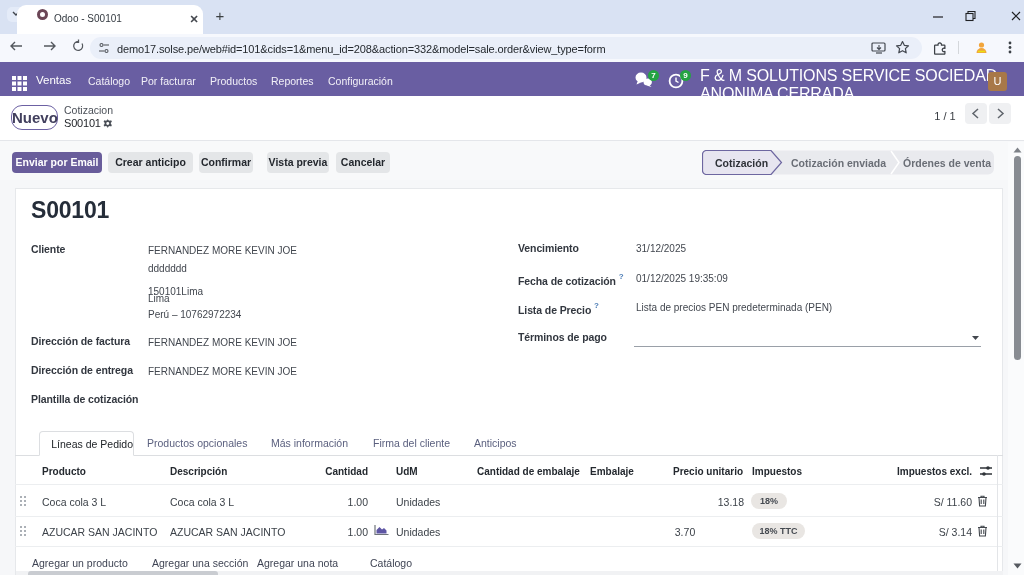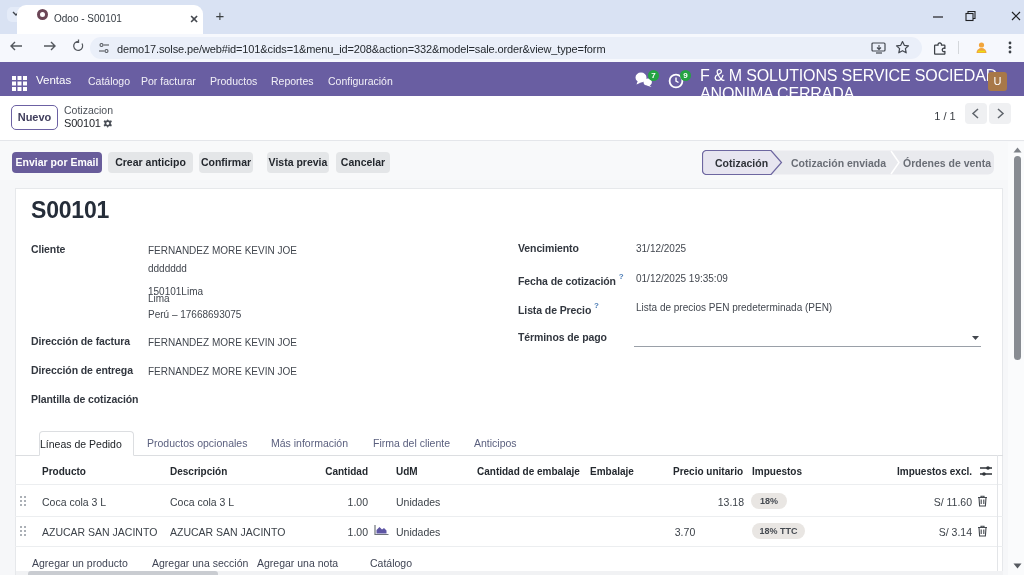--- a/index.html
+++ b/index.html
@@ -21,42 +21,42 @@
 #omnibox { left:90px; top:37px; width:832px; height:22px; background:#eaeff9; border-radius:11px; }
 #urltext { left:117px; top:43px; font-size:11px; color:#24292e; letter-spacing:-0.12px; }
 
 
 #navbar { left:0; top:62px; width:1024px; height:34px; background:#695ea2; color:#fff; }
 #brand { left:36px; top:74px; font-size:11.5px; font-weight:500; color:#fff; }
 .navitem { top:75px; font-size:10.5px; color:#f2f0f7; }
 
 
 #crumbrow { left:0; top:96px; width:1024px; height:45px; background:#fff; border-bottom:1px solid #e4e6ea; }
-#btnnuevo { left:11px; top:105px; width:47px; height:25px; border:1px solid #6c61a3; border-radius:5px; background:#fff; color:#42405e; font-size:11px; font-weight:700; text-align:center; line-height:23px; }
+#btnnuevo { left:11px; top:105px; width:47px; height:25px; border:1px solid #6c61a3; border-radius:11px; background:#fff; color:#42405e; font-size:15px; font-weight:700; text-align:center; line-height:23px; }
 #crumb1 { left:64px; top:104px; font-size:10.5px; color:#4b5058; }
 #crumb2 { left:64px; top:117px; font-size:11px; color:#23262b; font-weight:500; letter-spacing:-0.2px;}
 #pagertxt { left:930px; top:110px; width:30px; font-size:11px; color:#383c42; text-align:center;}
 .pagerbtn { top:103px; width:22px; height:21px; background:#eff0f2; border-radius:4px; }
 
 
 #btnrow { left:0; top:141px; width:1024px; height:39px; background:#f8f9fa; }
 .btn { position:absolute; top:152px; height:21px; border-radius:4px; font-size:10.5px; font-weight:700; text-align:center; line-height:21px; color:#24282e; background:#e4e6e8; }
 #btn-email { background:#695d9b; color:#fff; }
 
 
 #content { left:0; top:180px; width:1008px; height:395px; background:#f6f7f9; }
 #sheet { left:15px; top:188px; width:988px; height:387px; background:#fff; border:1px solid #e6e8eb; border-bottom:none; }
 #title { left:31px; top:197px; font-size:23px; font-weight:700; color:#252d39; letter-spacing:-0.2px;}
 .lbl { position:absolute; font-size:10.5px; font-weight:700; color:#32373f; letter-spacing:-0.1px;}
 .val { position:absolute; font-size:10px; color:#42474f; }
 .hlp { font-size:8px; color:#4a7bb5; vertical-align:6px; }
 
 
 #tabline { left:15px; top:455px; width:988px; height:1px; background:#dcdee1; }
-#ntab-active { left:39px; top:431px; width:95px; height:25px; background:#fff; border:1px solid #dcdee1; border-bottom:1px solid #fff; border-radius:4px 4px 0 0; font-size:10.5px; font-weight:500; color:#212529; text-align:left; line-height:24px;}
+#ntab-active { left:39px; top:431px; width:95px; height:25px; background:#fff; border:1px solid #dcdee1; border-bottom:1px solid #fff; border-radius:4px 4px 0 0; font-size:10.5px; font-weight:500; color:#212529; text-align:right; line-height:24px;}
 .ntab { position:absolute; top:437px; font-size:10.5px; color:#5a5f7e; }
 
 
 .th { position:absolute; top:466px; font-size:10px; font-weight:700; color:#24292f; }
 .td { position:absolute; font-size:10.5px; color:#3c4249; }
 .tline { position:absolute; left:15px; width:988px; height:1px; background:#eceef0; }
 .badge { position:absolute; background:#e9e6e3; border-radius:8px; font-size:9px; font-weight:700; color:#454a51; text-align:center; }
 .dots { position:absolute; width:7px; height:11px; }
 .dots i { position:absolute; width:1.6px; height:1.6px; border-radius:50%; background:#9aa0a8; }
 
@@ -193,21 +193,21 @@
 
 <div class="abs" id="content"></div>
 <div class="abs" id="sheet"></div>
 <div class="abs" id="title">S00101</div>
 
 <div class="lbl" style="left:31px;top:243px">Cliente</div>
 <div class="val" style="left:148px;top:245px">FERNANDEZ MORE KEVIN JOE</div>
 <div class="val" style="left:148px;top:263px">ddddddd</div>
 <div class="val" style="left:148px;top:286px">150101Lima</div>
 <div class="val" style="left:148px;top:293px">Lima</div>
-<div class="val" style="left:148px;top:309px">Perú – 17668693075</div>
+<div class="val" style="left:148px;top:309px">Perú – 10762972234</div>
 <div class="lbl" style="left:31px;top:335px">Dirección de factura</div>
 <div class="val" style="left:148px;top:337px">FERNANDEZ MORE KEVIN JOE</div>
 <div class="lbl" style="left:31px;top:364px">Dirección de entrega</div>
 <div class="val" style="left:148px;top:366px">FERNANDEZ MORE KEVIN JOE</div>
 <div class="lbl" style="left:31px;top:393px">Plantilla de cotización</div>
 
 <div class="lbl" style="left:518px;top:242px">Vencimiento</div>
 <div class="val" style="left:636px;top:243px">31/12/2025</div>
 <div class="lbl" style="left:518px;top:272px">Fecha de cotización <span class="hlp">?</span></div>
 <div class="val" style="left:636px;top:273px">01/12/2025 19:35:09</div>

